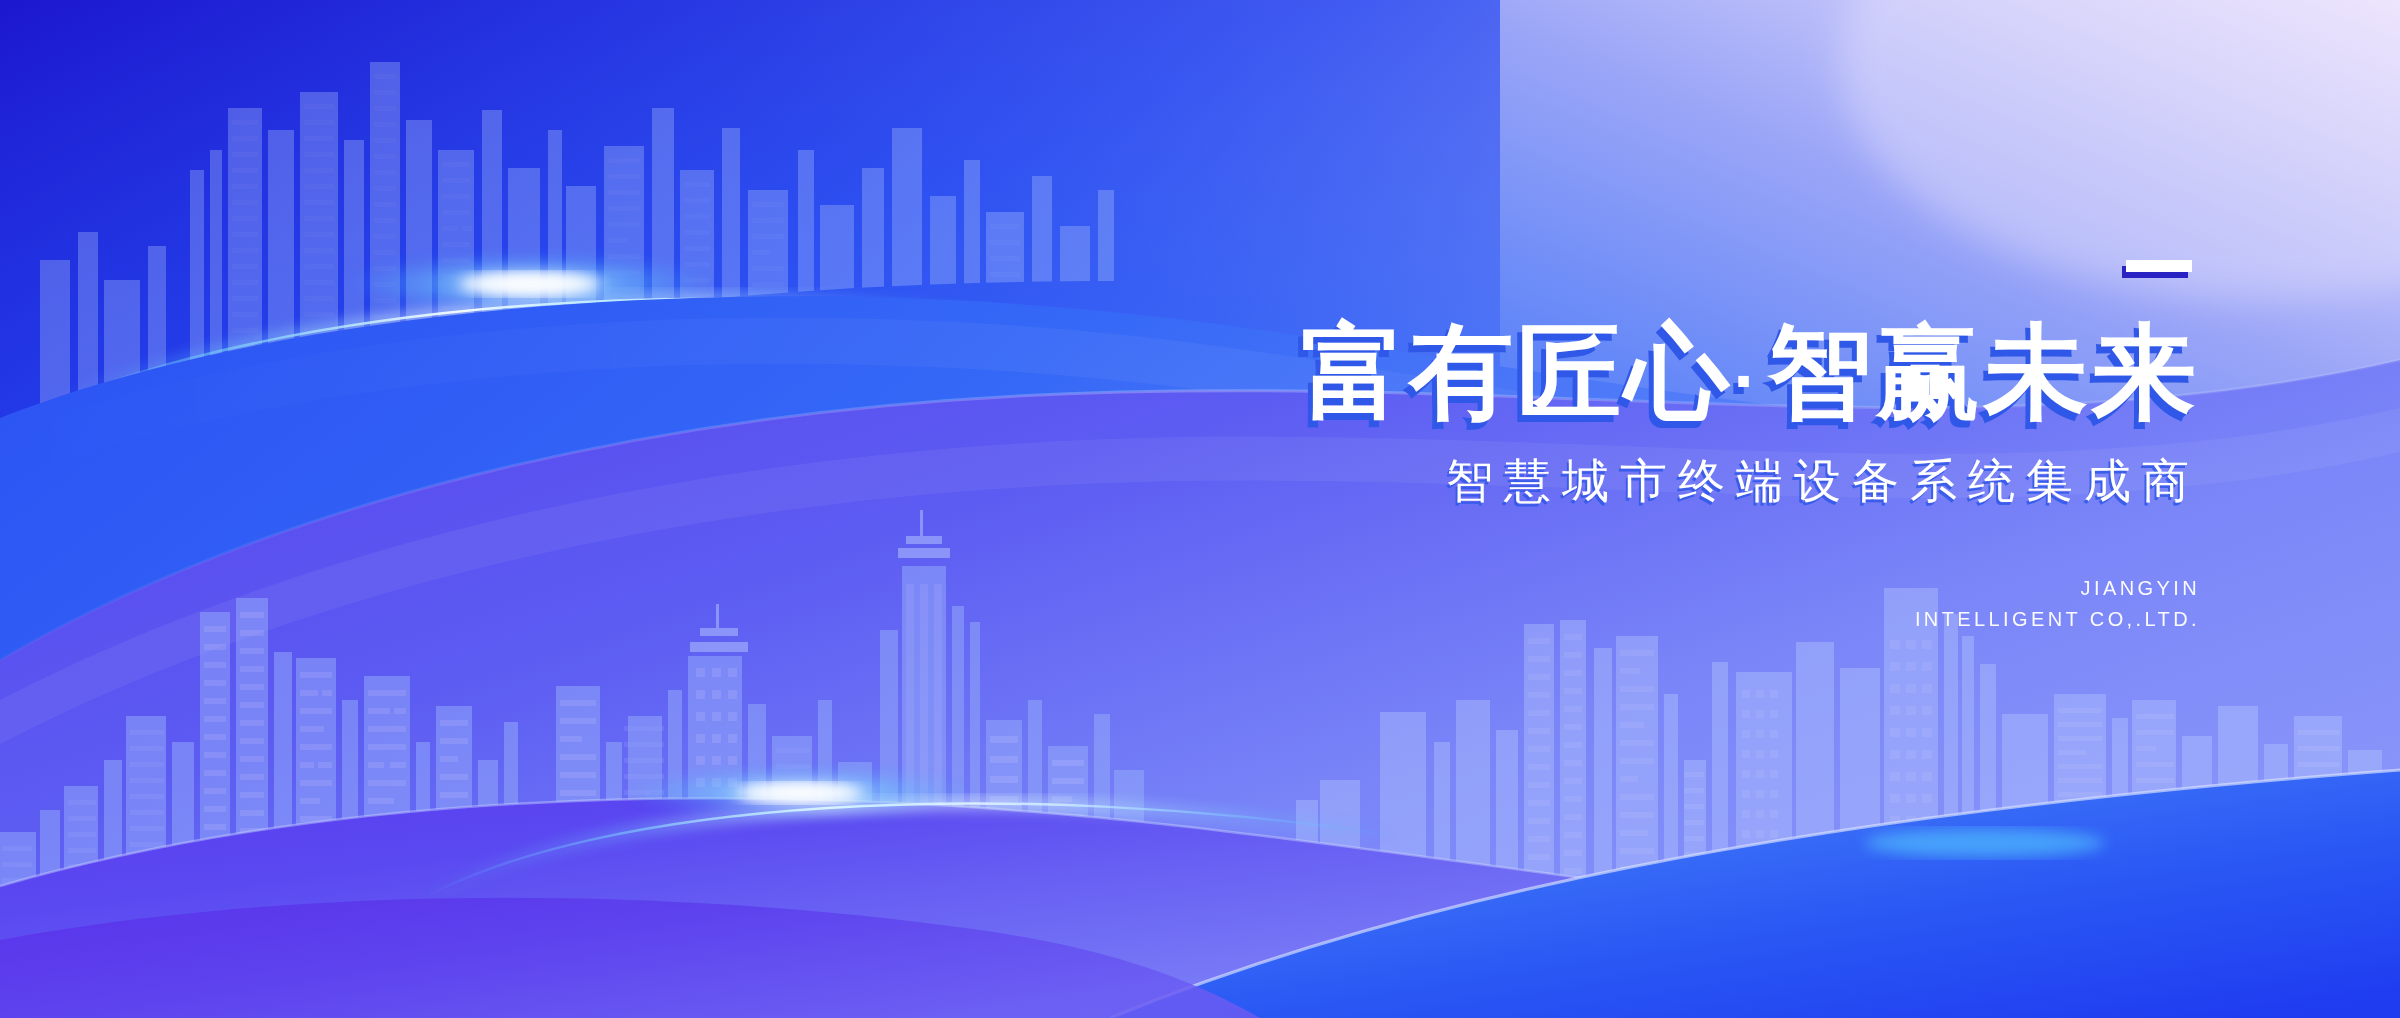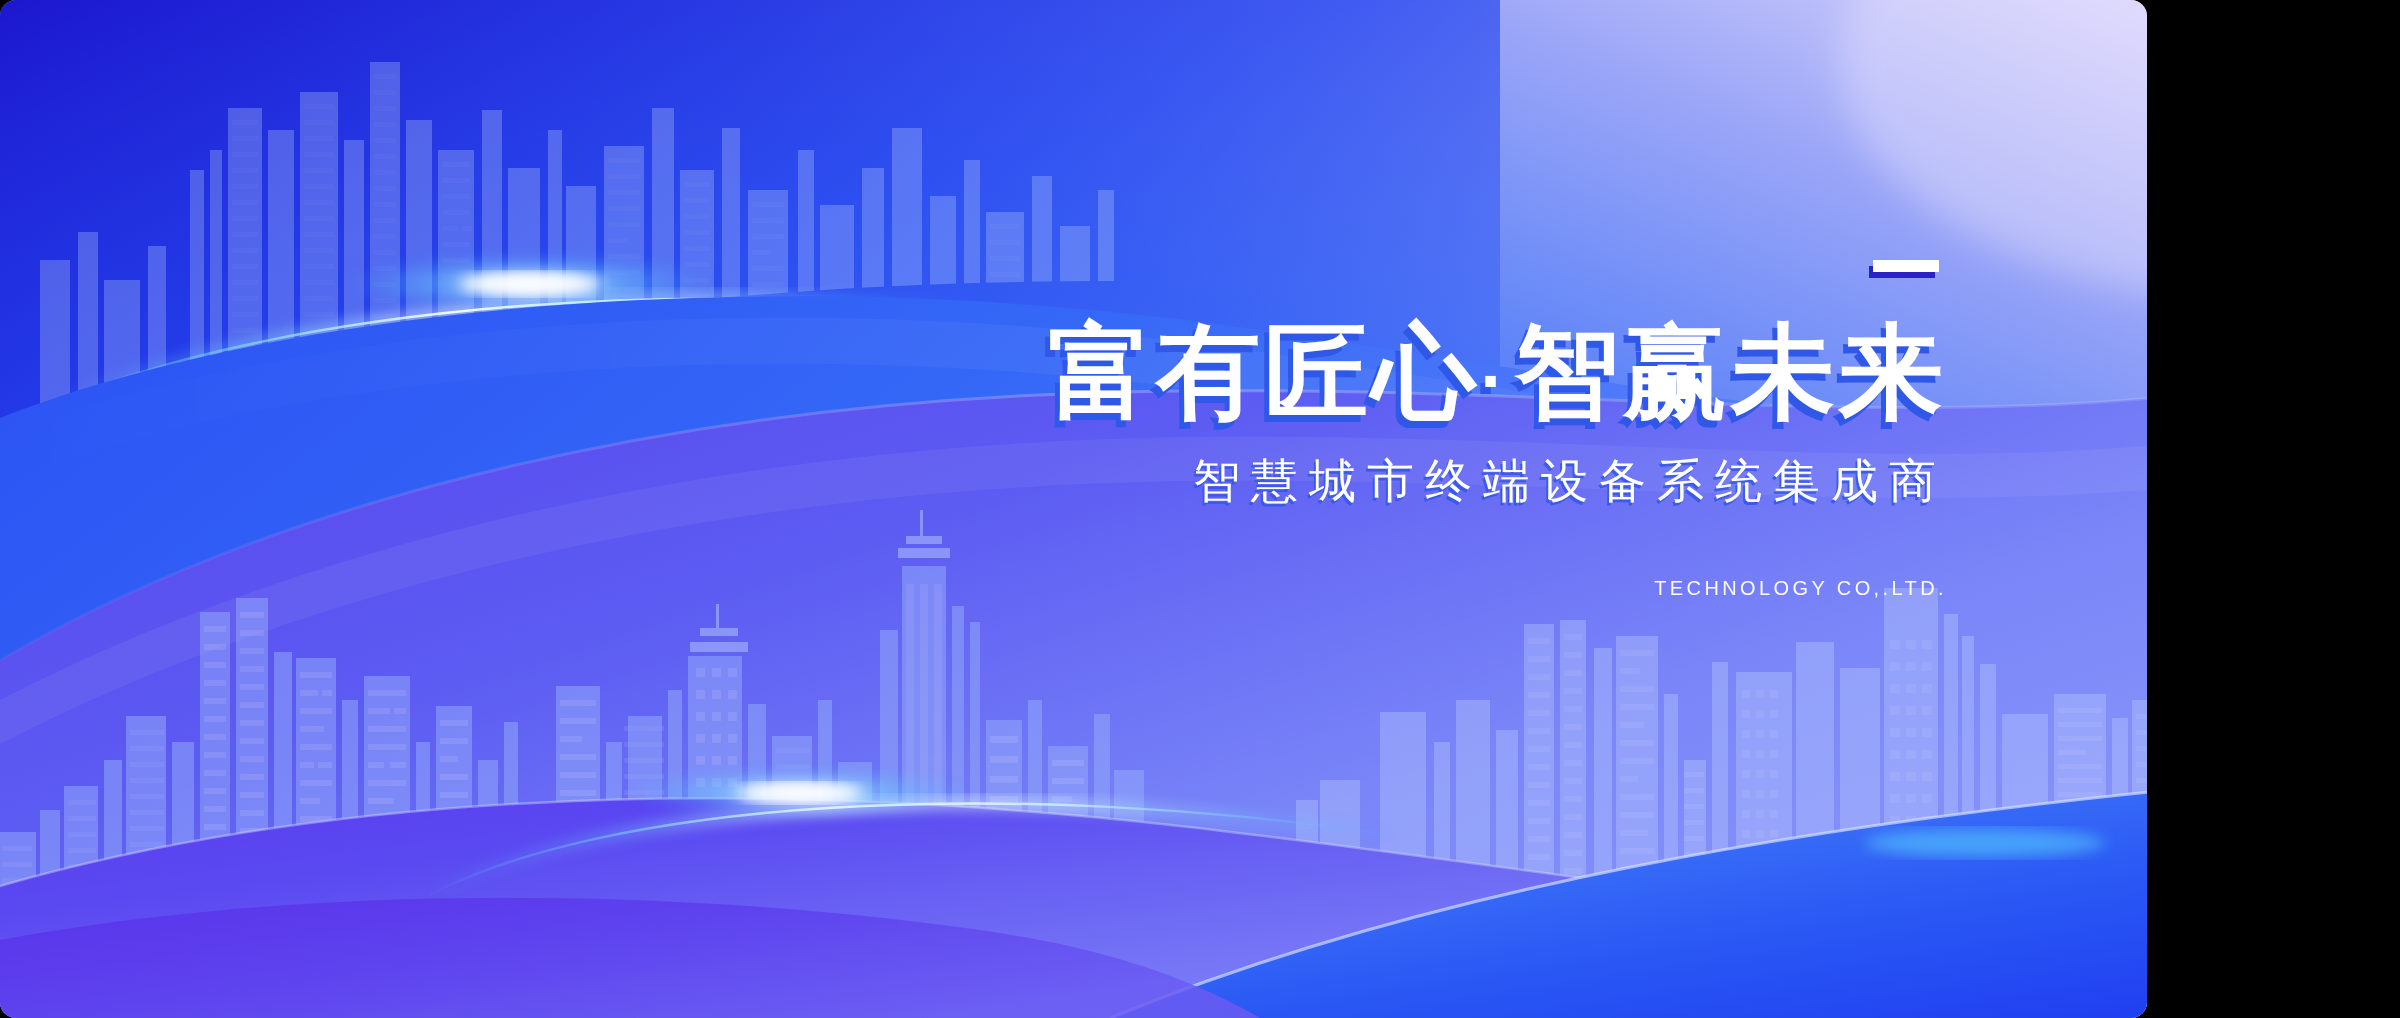--- a/index.html
+++ b/index.html
@@ -1,22 +1,21 @@
 <!DOCTYPE html>
 <html><head>
 <meta charset="utf-8">
 <style>
   html,body{margin:0;padding:0;background:#000;}
   #stage{
     position:relative;
-    width:2147px;height:1018px;
+    width:2400px;height:1018px;
     overflow:hidden;
     font-family:"Liberation Sans", sans-serif;
     background:#a16207;
-    border-radius:16px;
   }
   #stage svg.layer{position:absolute;left:0;top:0;width:2400px;height:1018px;display:block;}
 
   
   .text-block{
     position:absolute;
     right:200px;
     top:260px;
     width:1300px;
     text-align:right;
@@ -1007,18 +1006,19 @@
       <span class="dash"></span>
     </div>
 
     <div class="headline">
       <span>富有匠心</span><span class="sep">·</span><span>智赢未来</span>
     </div>
 
     <div class="subtitle">智慧城市终端设备系统集成商</div>
 
     <div class="company">
-      <div>TECHNOLOGY CO,.LTD.</div>
+      <div>JIANGYIN</div>
+      <div>INTELLIGENT CO,.LTD.</div>
     </div>
 
   </div>
 
 </div>
 
 </body></html>

